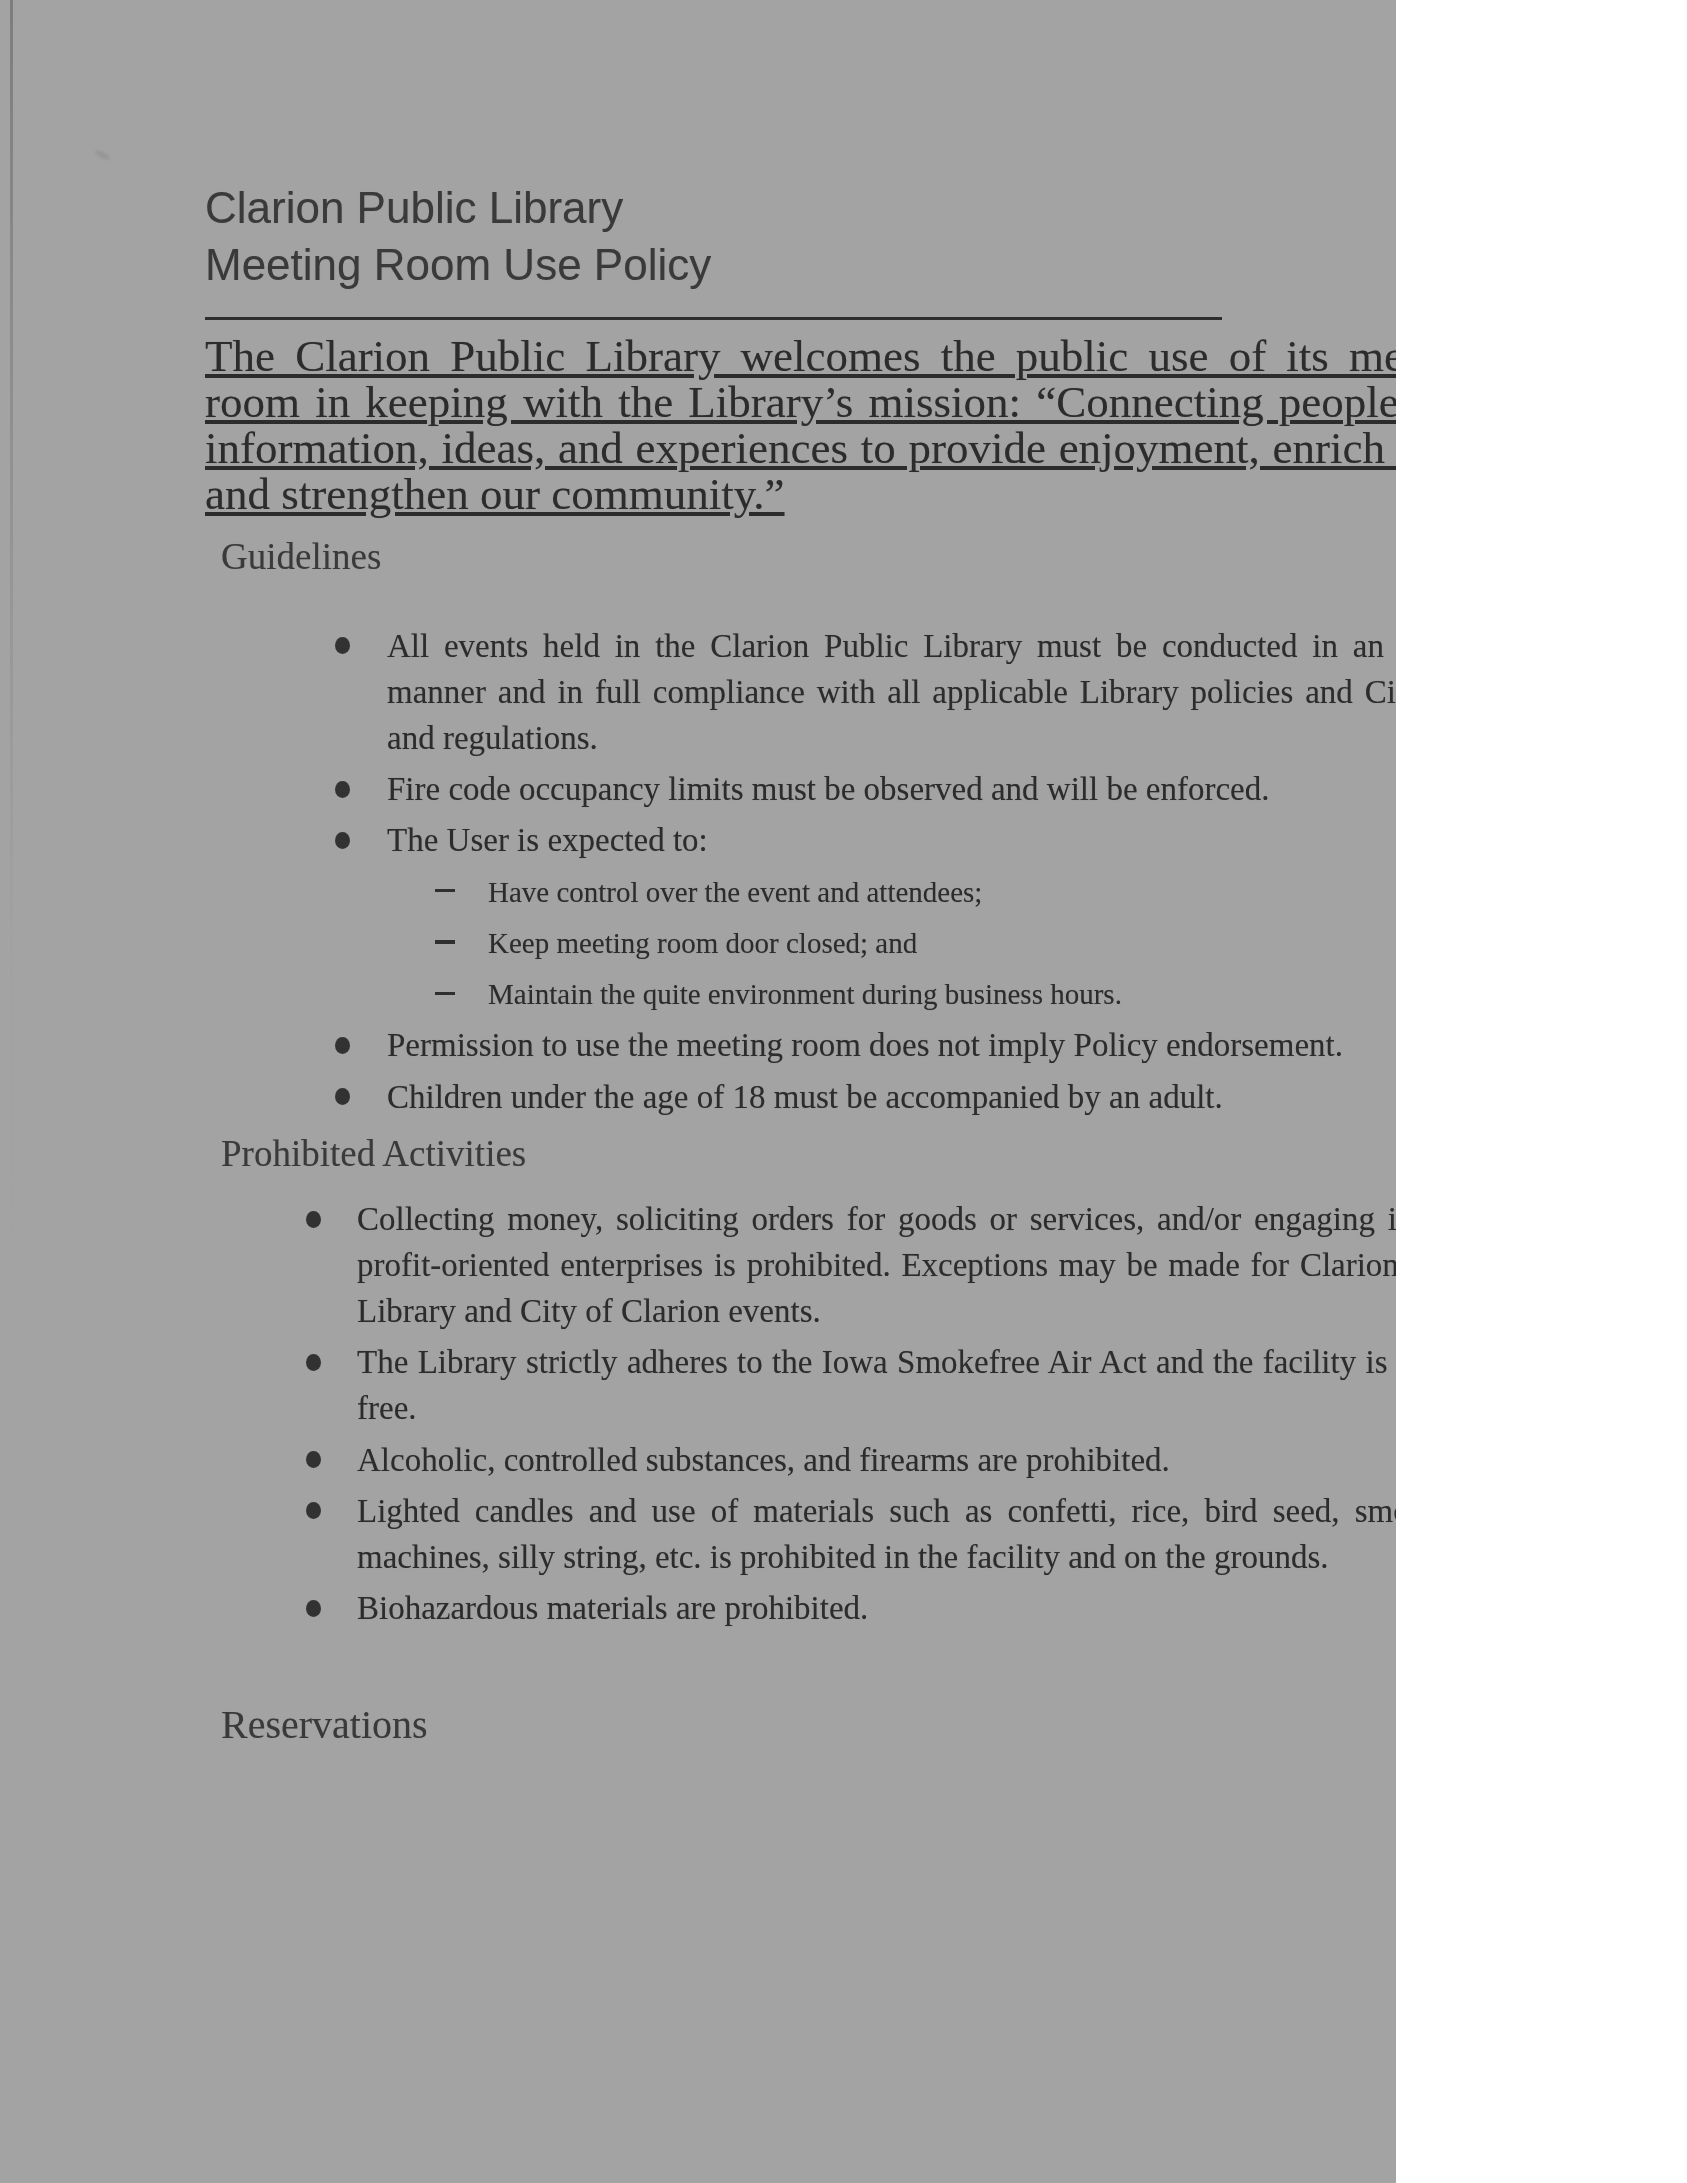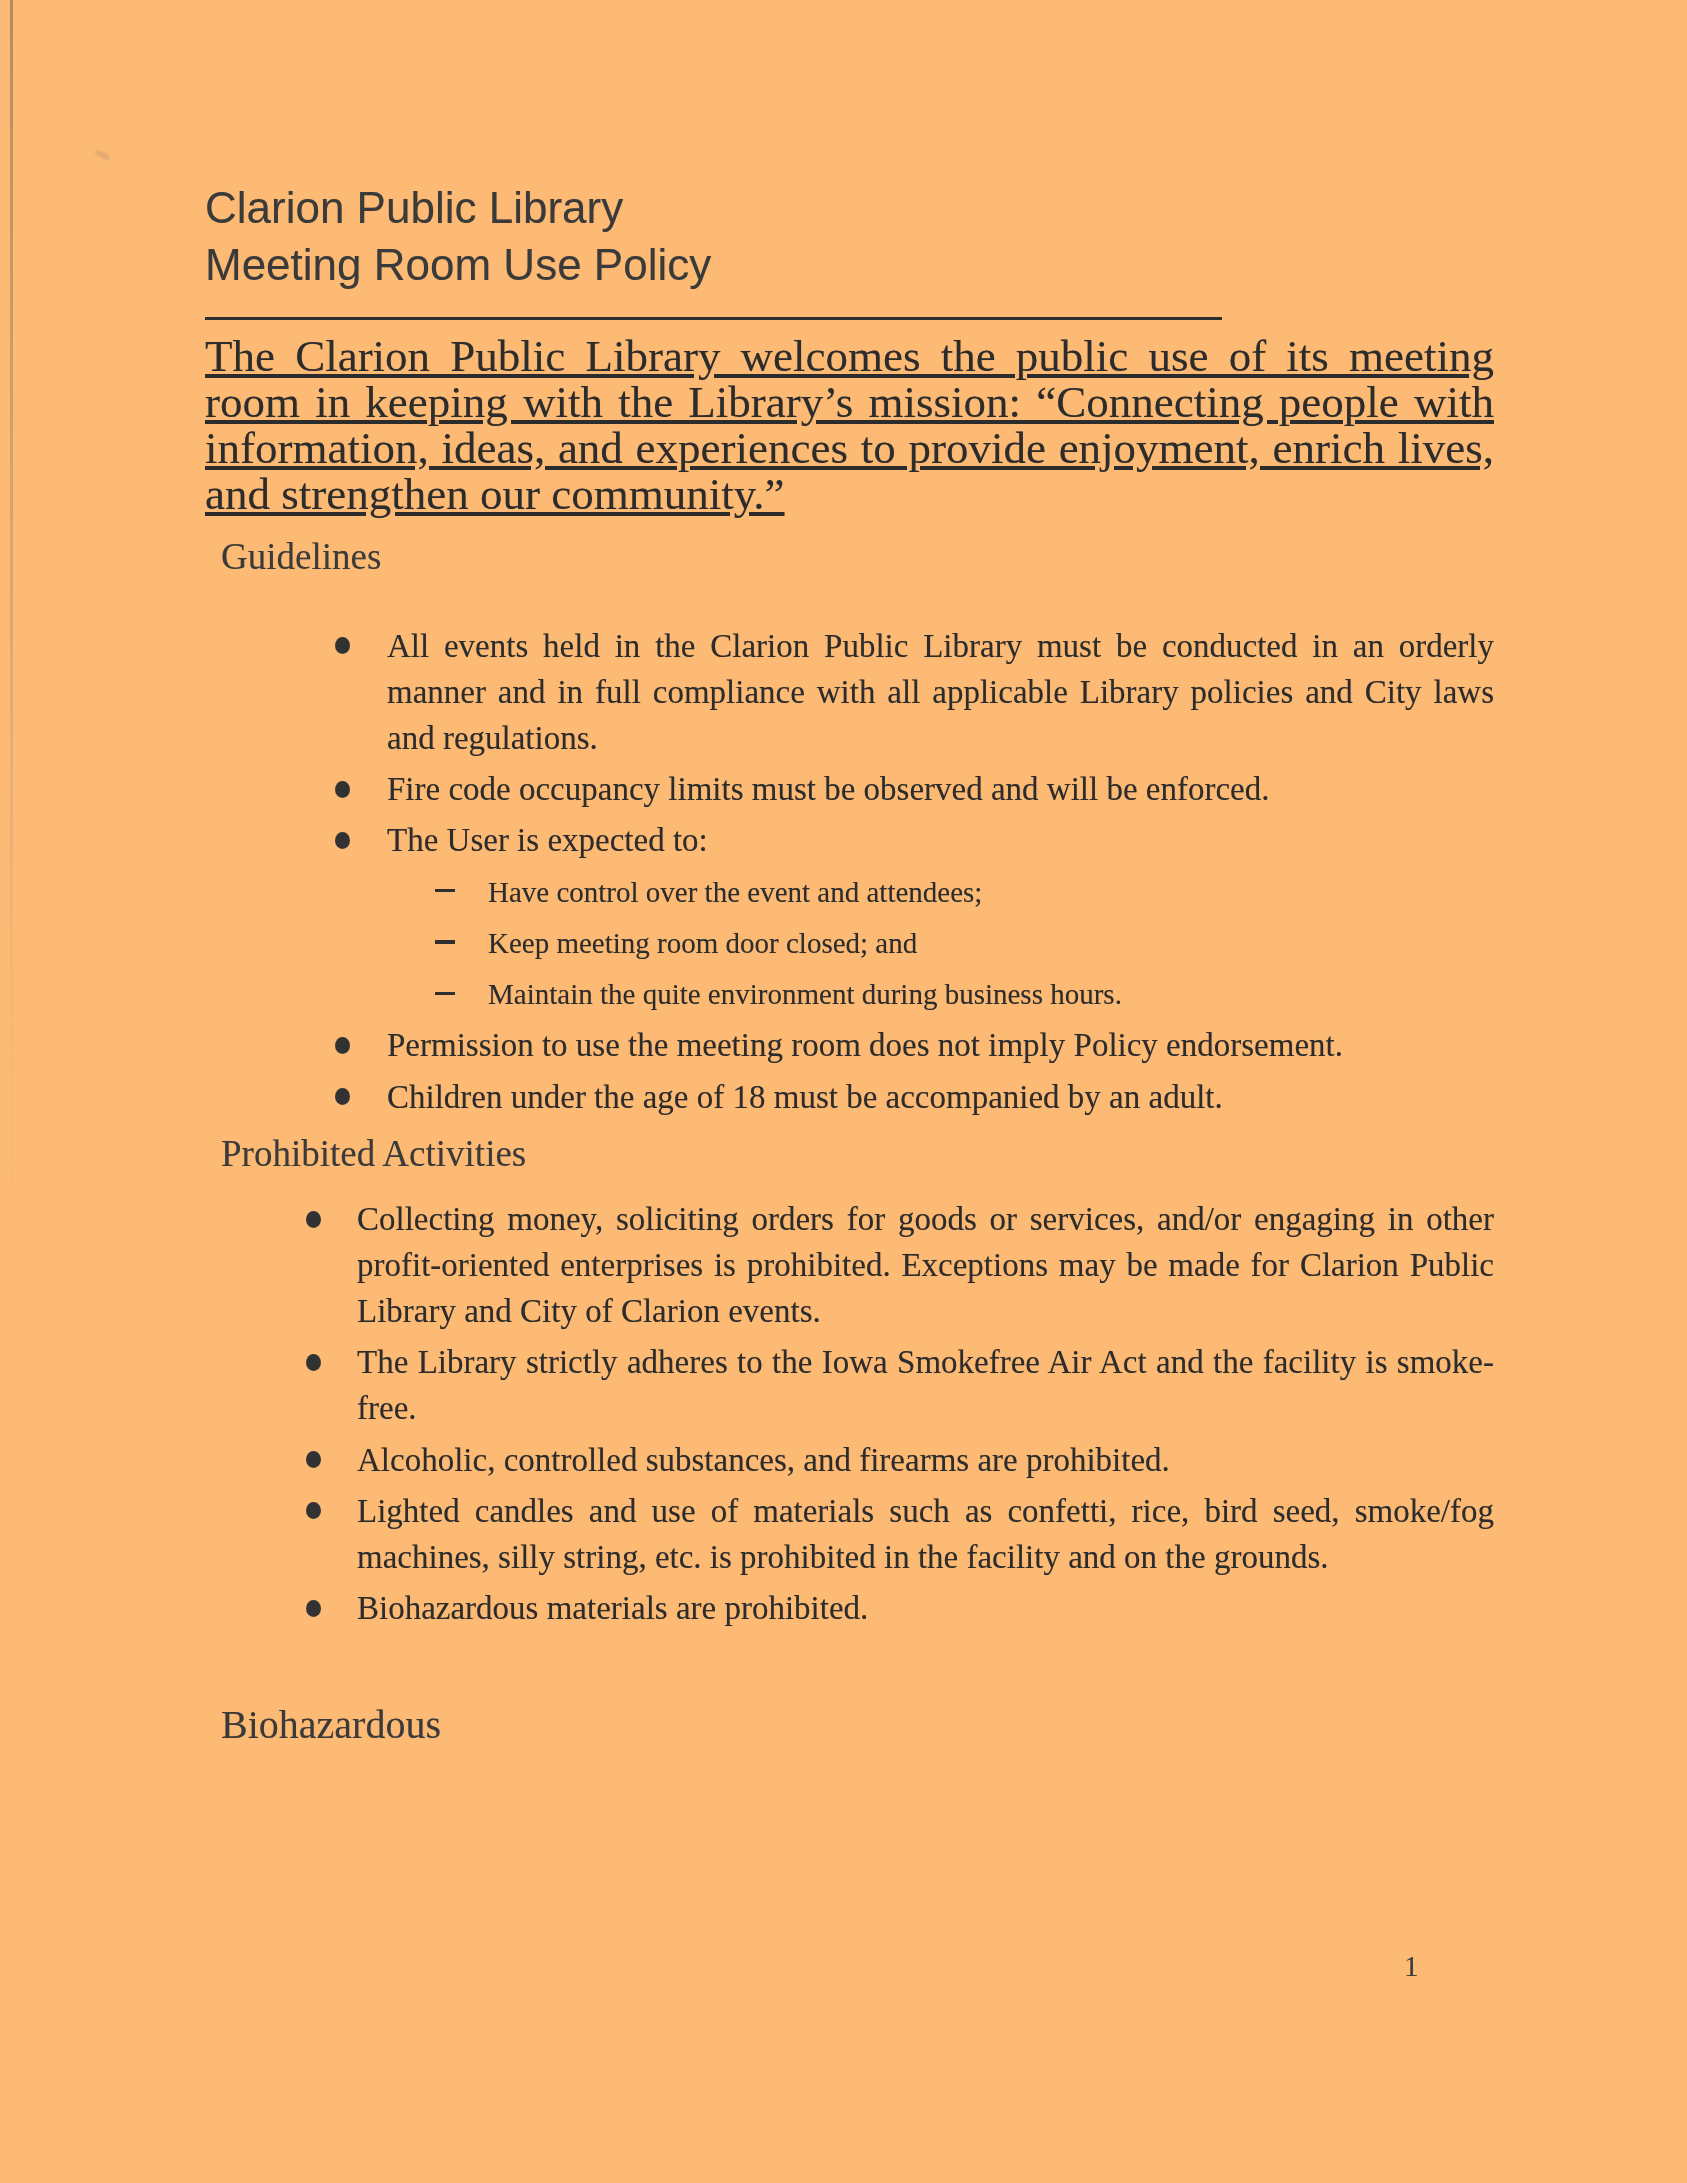--- a/index.html
+++ b/index.html
@@ -1,21 +1,21 @@
 <!DOCTYPE html>
 <html style="font-size:10.6px"><head>
 <meta charset="utf-8">
 <style>
   html, body { margin: 0; padding: 0; background: #ffffff; }
 
   .page {
     position: relative;
-    width: 1687px;
+    width: 1396px;
     height: 2183px;
-    background: #fdba74;
+    background: #a3a3a3;
     overflow: hidden;
     font-family: "Liberation Serif", serif;
     color: #2c2c2c;
   }
 
   
   .edge-line {
     position: absolute;
     left: 10px; top: 0;
     width: 3.3px; height: 1244px;
@@ -172,19 +172,19 @@
           <li><span class="bullet"></span><span>Children under the age of 18 must be accompanied by an adult.</span></li>
         </ul>
         <h2 class="section-heading sec-1">Prohibited Activities</h2>
         <ul class="bullet-list list-1">
           <li><span class="bullet"></span><span>Collecting money, soliciting orders for goods or services, and/or engaging in other profit-oriented enterprises is prohibited. Exceptions may be made for Clarion Public Library and City of Clarion events.</span></li>
           <li><span class="bullet"></span><span>The Library strictly adheres to the Iowa Smokefree Air Act and the facility is smoke-free.</span></li>
           <li><span class="bullet"></span><span>Alcoholic, controlled substances, and firearms are prohibited.</span></li>
           <li><span class="bullet"></span><span>Lighted candles and use of materials such as confetti, rice, bird seed, smoke/fog machines, silly string, etc. is prohibited in the facility and on the grounds.</span></li>
           <li><span class="bullet"></span><span>Biohazardous materials are prohibited.</span></li>
         </ul>
-        <h2 class="section-heading sec-2">Biohazardous</h2>
+        <h2 class="section-heading sec-2">Reservations</h2>
       </div>
   </div>
 
   <div class="page-number">1</div>
 </div>
 
 
 </body></html>

